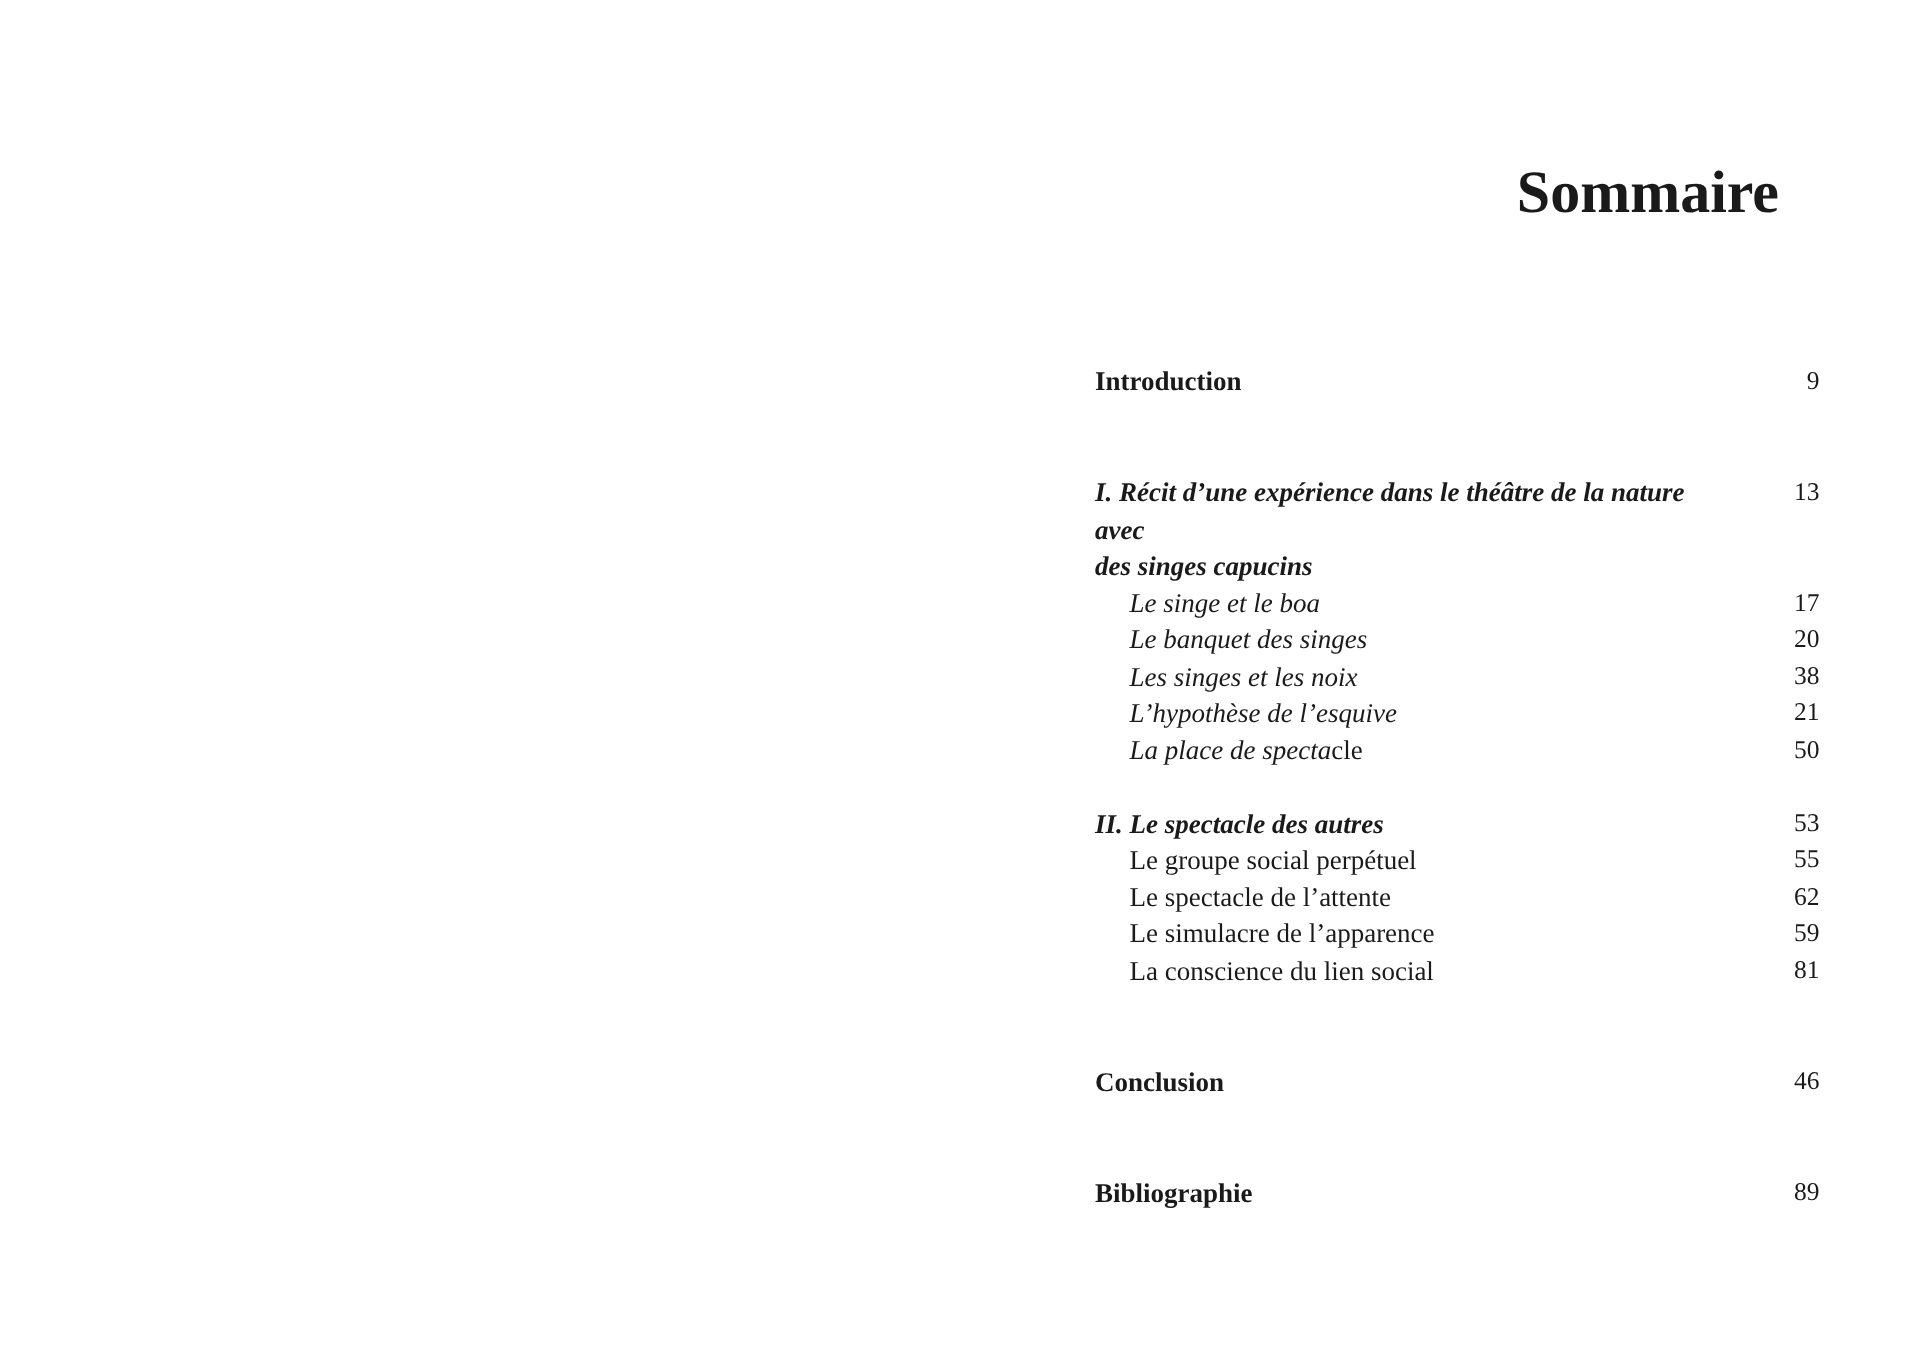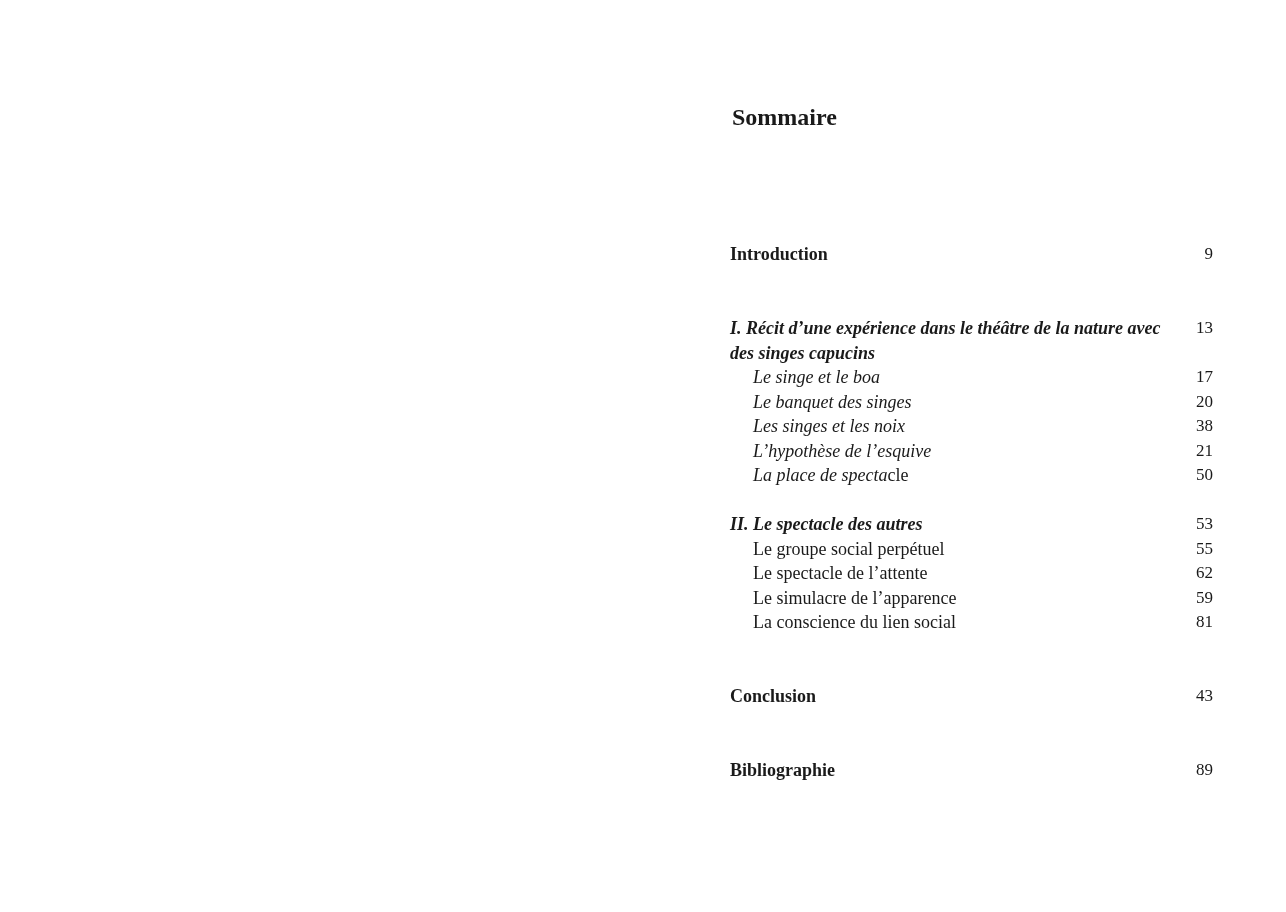--- a/index.html
+++ b/index.html
@@ -10,25 +10,25 @@
   body {
     width: 1286px;
     height: 912px;
     position: relative;
     overflow: hidden;
     font-family: "Liberation Serif", serif;
     color: #1a1a1a;
   }
   .page-title {
     position: absolute;
-    left: 732px;
+    left: 716px;
     width: 470px;
     top: 84px;
-    text-align: left;
-    font-size: 24px;
+    text-align: right;
+    font-size: 40px;
     font-weight: bold;
     line-height: 34px;
   }
   .toc {
     position: absolute;
     left: 730px;
     top: 242px;
     width: 483px;
     font-size: 18px;
     line-height: 24.5px;
@@ -45,21 +45,21 @@
     font-weight: normal;
     font-style: normal;
     white-space: nowrap;
     padding-left: 12px;
   }
   .indent { padding-left: 23px; }
   .bold { font-weight: bold; }
   .bolditalic { font-weight: bold; font-style: italic; }
   .italic { font-style: italic; }
   .roman { font-style: normal; font-weight: normal; }
-  .gap-2 { margin-top: 49.5px; }  
+  .gap-2 { margin-top: 49.5px; gap: 24px; }  
   .gap-1 { margin-top: 24.5px; }  
 </style>
 </head>
 <body>
 
 <h1 class="page-title">Sommaire</h1>
 
 <div class="toc">
 
   <div class="toc-row">
@@ -120,21 +120,21 @@
     <span class="toc-page">59</span>
   </div>
 
   <div class="toc-row">
     <span class="toc-label roman indent">La conscience du lien social</span>
     <span class="toc-page">81</span>
   </div>
 
   <div class="toc-row gap-2">
     <span class="toc-label bold">Conclusion</span>
-    <span class="toc-page">43</span>
+    <span class="toc-page">46</span>
   </div>
 
   <div class="toc-row gap-2">
     <span class="toc-label bold">Bibliographie</span>
     <span class="toc-page">89</span>
   </div>
 
 </div>
 
 </body></html>

